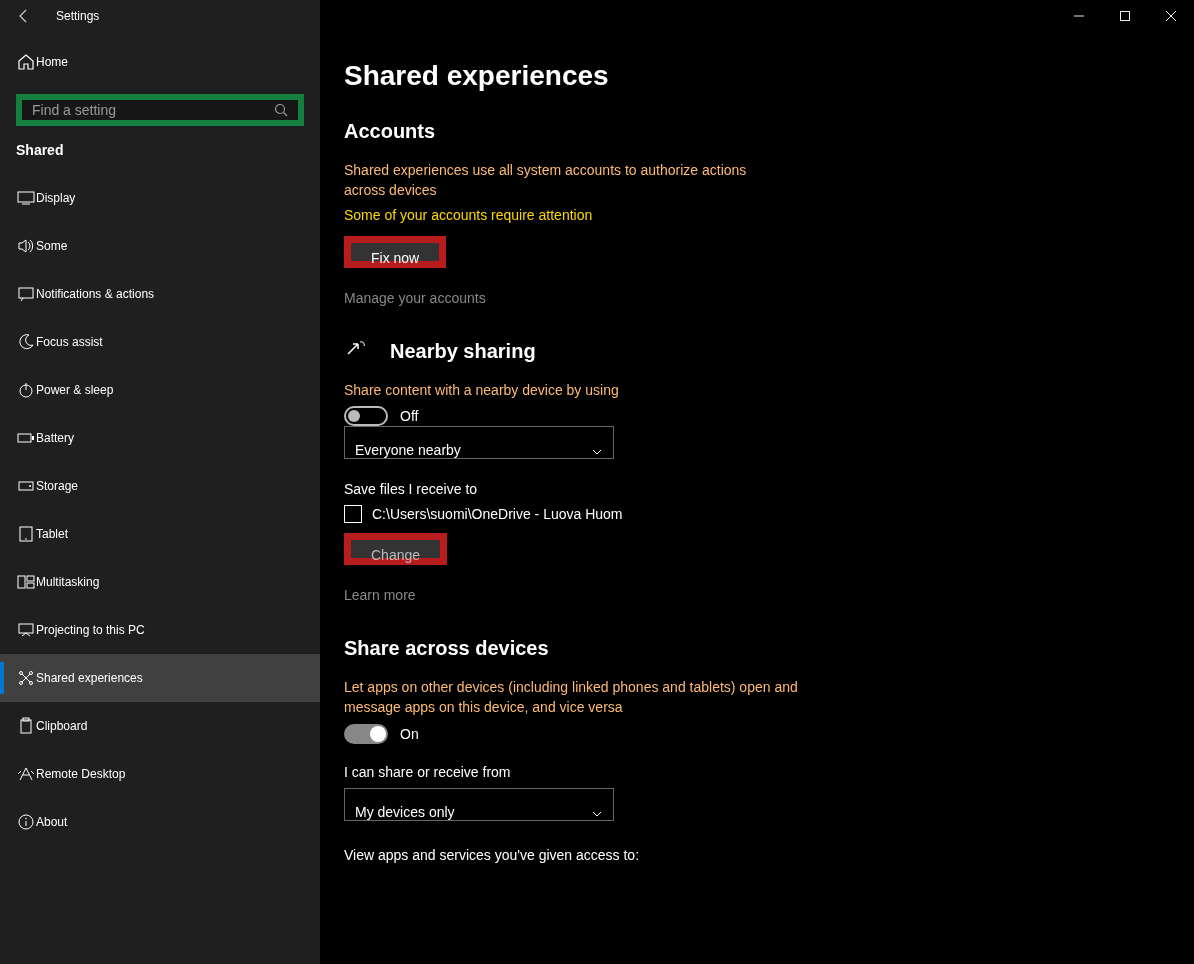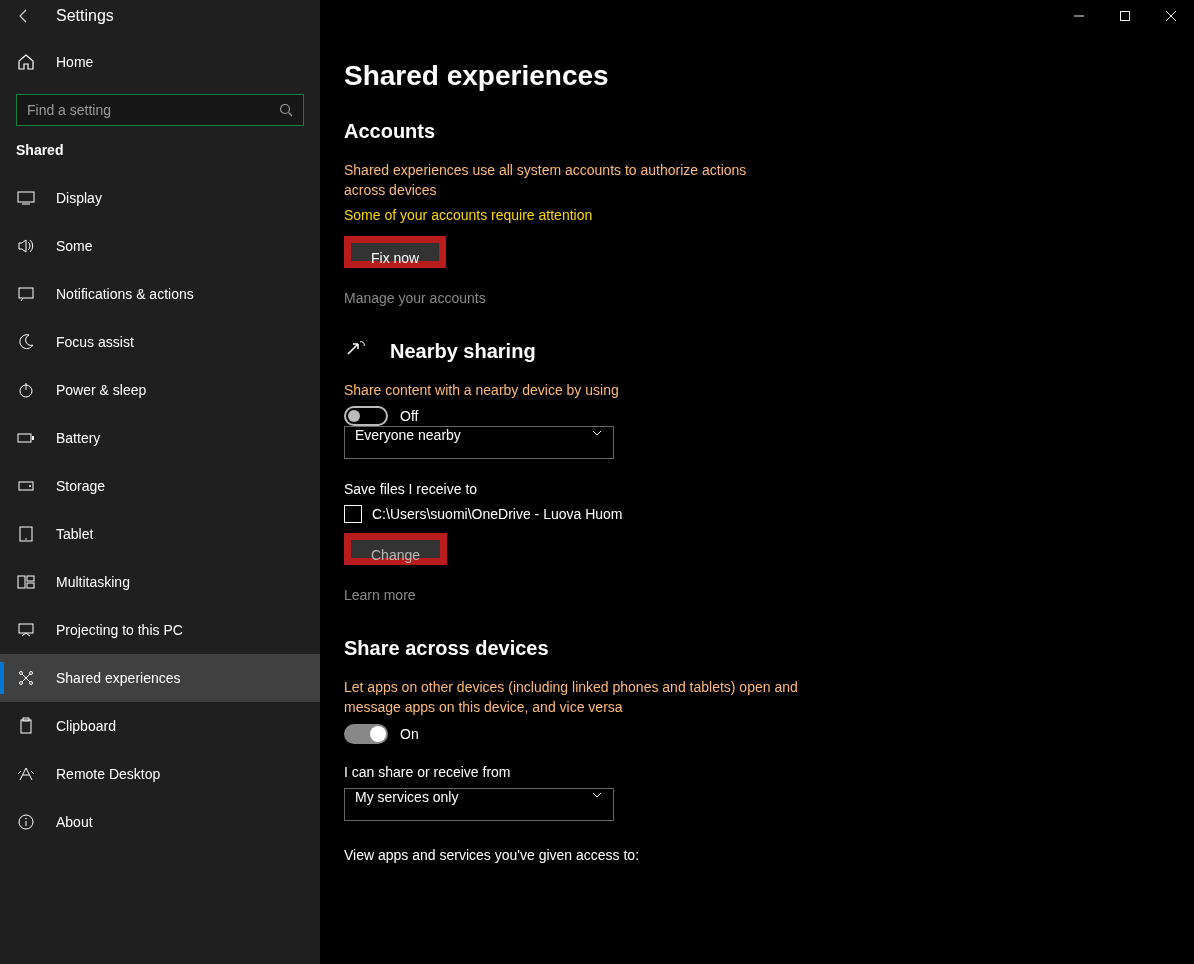--- a/index.html
+++ b/index.html
@@ -17,21 +17,21 @@
     height: 32px;
     display: flex;
     align-items: center;
   }
   .titlebar .back {
     width: 48px; height: 32px;
     display: flex; align-items: center; justify-content: center;
     color: #ccc;
   }
   .titlebar .title {
-    font-size: 16px; flex: 0 0 auto; padding-left: 8px; color: #fff;
+    font-size: 12px; flex: 0 0 auto; padding-left: 8px; color: #fff;
   }
   .titlebar .spacer { flex: 1; }
   .winbtn {
     width: 46px; height: 32px; display: flex; align-items: center; justify-content: center;
     color: #eee;
   }
   .winbtn svg { width: 10px; height: 10px; }
   
   .app {
     display: flex;
@@ -41,32 +41,32 @@
     width: 320px;
     background: #1f1f1f;
     padding-top: 6px;
     position: relative;
   }
   .home-row, .nav-row {
     height: 48px;
     display: flex;
     align-items: center;
     padding-left: 16px;
-    gap: 20px;
+    gap: 0;
     color: #fff;
-    font-size: 14px;
+    font-size: 12px;
   }
   .icon-slot { width: 20px; display:flex; justify-content:center; align-items:center;}
   .search-wrap {
     padding: 8px 16px 14px 16px;
   }
   .search {
     width: 288px;
     height: 32px;
-    border: 1px solid #15803d;
+    border: 6px solid #15803d;
     background: #171717;
     display: flex;
     align-items: center;
     padding: 0 10px;
     justify-content: space-between;
   }
   .search input {
     background: transparent; border: none; outline: none; color: #999; font-size: 14px;
     width: 240px;
   }
@@ -113,21 +113,21 @@
     font-size: 14px;
     line-height: 30px;
     margin-top: 10px;
   }
   .linkish { color: #888; font-size: 14px; margin-top: 22px; display:block; }
   .group { margin-bottom: 34px; }
   .label { font-size: 14px; margin-top: 14px; margin-bottom: 8px; }
   .select {
     width: 270px; height: 33px;
     border: 1px solid #666;
-    display: flex; align-items: flex-start; justify-content: space-between;
+    display: flex; align-items: flex-end; justify-content: space-between;
     padding: 0 10px; font-size: 14px;
   }
   .path-row {
     display:flex; align-items:center; gap:10px; margin-top:6px;
   }
   .path-row .folder {
     width:18px; height:18px; border:1.5px solid #fff;
   }
   .toggle {
     display:flex; align-items:center; gap:12px; margin-top:6px;
@@ -430,21 +430,21 @@
       <div class="section-h1">Share across devices</div>
       <div class="desc" style="max-width:480px;">Let apps on other devices (including linked phones and tablets) open and message apps on this device, and vice versa</div>
       <div class="toggle on">
         <div class="track">
             <div class="thumb"></div>
           </div>
         <span>On</span>
       </div>
       <div class="label" style="margin-top:20px;">I can share or receive from</div>
       <div class="select">
-        <span>My services only</span>
+        <span>My devices only</span>
         <span>
             <svg width="12" height="12" viewBox="0 0 12 12">
               <path d="M2 4 L6 8 L10 4" stroke="#fff" fill="none"></path>
             </svg>
           </span>
       </div>
       <div class="label" style="margin-top:26px;">View apps and services you've given access to:</div>
     </div>
 
   </div>

